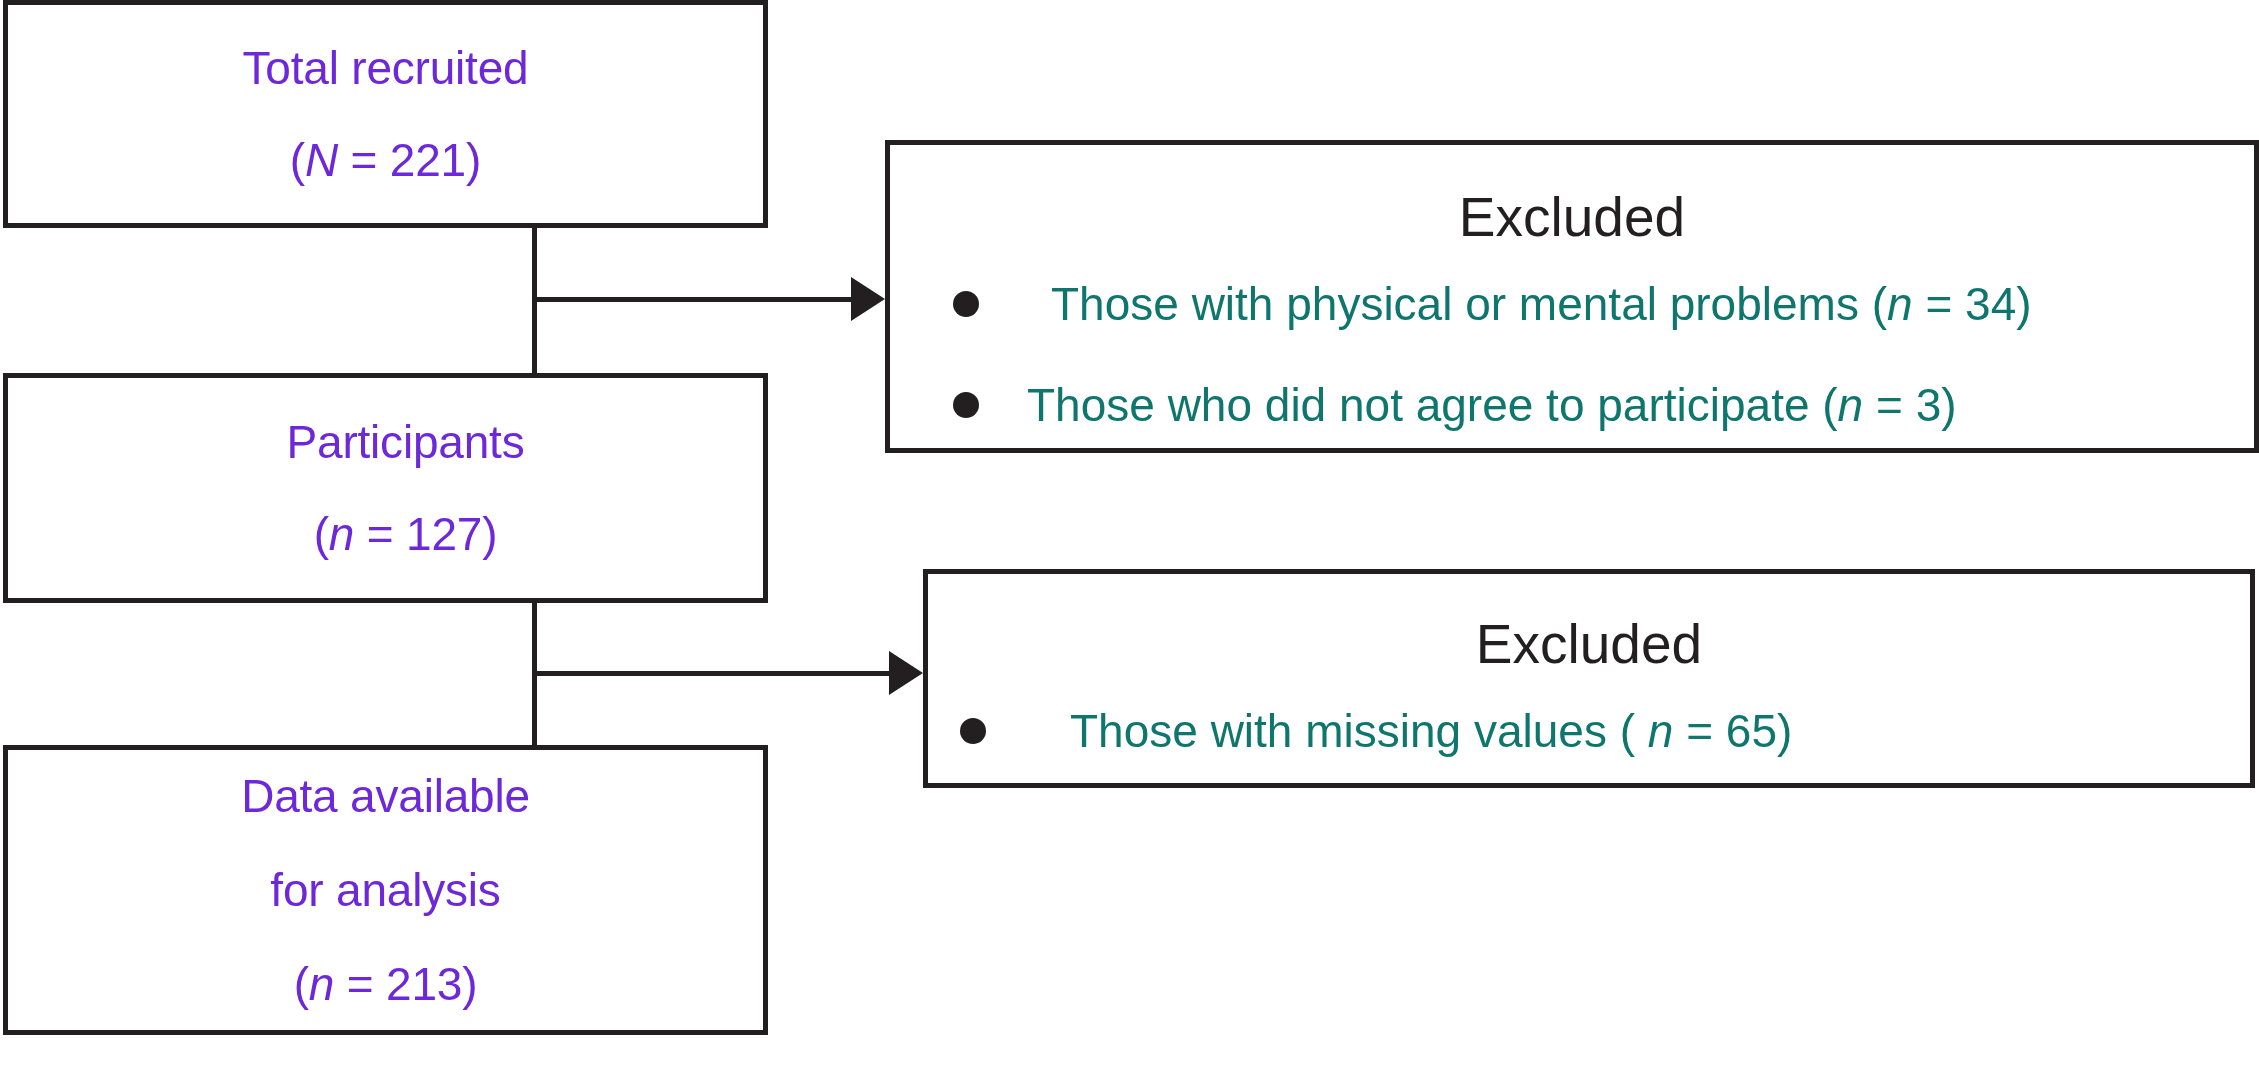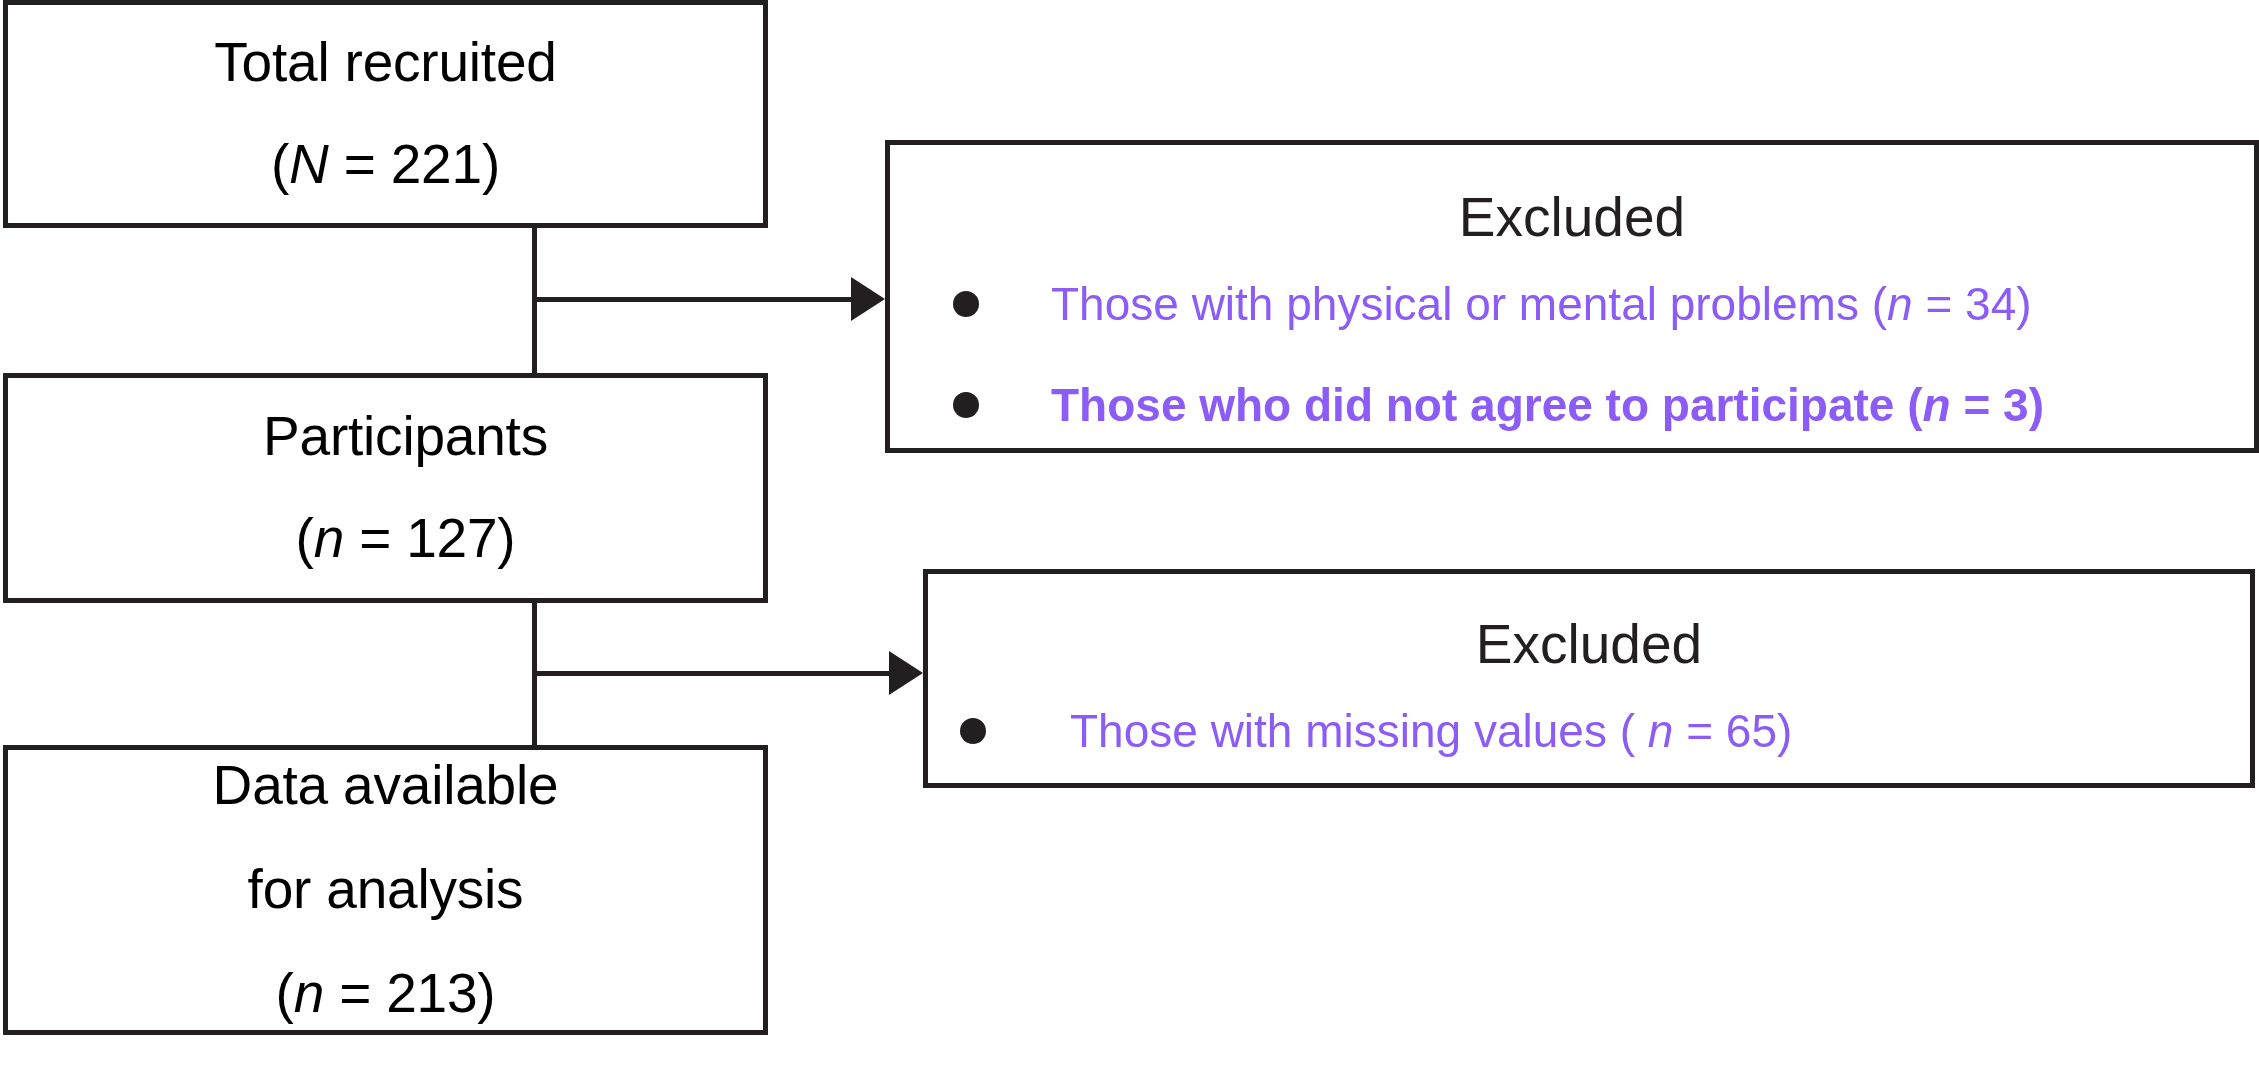--- a/index.html
+++ b/index.html
@@ -26,24 +26,24 @@
     border: 5px solid #231f20;
     background: #ffffff;
   }
   .box-left {
     display: flex;
     flex-direction: column;
     align-items: center;
     justify-content: center;
   }
   .box-line {
-    font-size: 55px;
+    font-size: 46px;
     line-height: 1.05;
     white-space: nowrap;
-    color: #000000;
+    color: #6d28d9;
     letter-spacing: -0.2px;
   }
   .gap-1 { margin-top: 44px; }
   .gap-2 { margin-top: 46px; }
 
   em.stat {
     font-style: italic;
     font-family: "Liberation Sans", sans-serif;
   }
 
@@ -56,21 +56,21 @@
     font-size: 55px;
     color: #231f20;
     white-space: nowrap;
   }
   .bullet-row {
     position: absolute;
     display: flex;
     align-items: center;
     white-space: nowrap;
     font-size: 46px;
-    color: #8b5cf6;
+    color: #0f766e;
   }
   .bullet-dot {
     width: 26px;
     height: 26px;
     border-radius: 50%;
     background: #231f20;
     flex: 0 0 auto;
   }
   .bullet-text {
     display: inline-block;
@@ -128,21 +128,21 @@
   <div class="box" style="left:885px; top:140px; width:1374px; height:313px;">
     <div class="excl-title" style="top:40px;">Excluded</div>
 
     <div class="bullet-row" style="left:63px; top:132px;">
       <span class="bullet-dot"></span>
       <span class="bullet-text" style="margin-left:72px;"><span>Those with physical or mental problems </span><span>(</span><em class="stat">n</em><span> = </span><span>34</span><span>)</span></span>
     </div>
 
     <div class="bullet-row" style="left:63px; top:233px;">
       <span class="bullet-dot"></span>
-      <span class="bullet-text" style="margin-left:72px;font-weight:bold;"><span>Those who did not agree to participate </span><span>(</span><em class="stat">n</em><span> = </span><span>3</span><span>)</span></span>
+      <span class="bullet-text" style="margin-left:48px;"><span>Those who did not agree to participate </span><span>(</span><em class="stat">n</em><span> = </span><span>3</span><span>)</span></span>
     </div>
   </div>
 
   <div class="box" style="left:923px; top:569px; width:1332px; height:219px;">
     <div class="excl-title" style="top:38px;">Excluded</div>
 
     <div class="bullet-row" style="left:32px; top:130px;">
       <span class="bullet-dot"></span>
       <span class="bullet-text" style="margin-left:84px;"><span>Those with missing values </span><span>( </span><em class="stat">n</em><span> = </span><span>65</span><span>)</span></span>
     </div>

